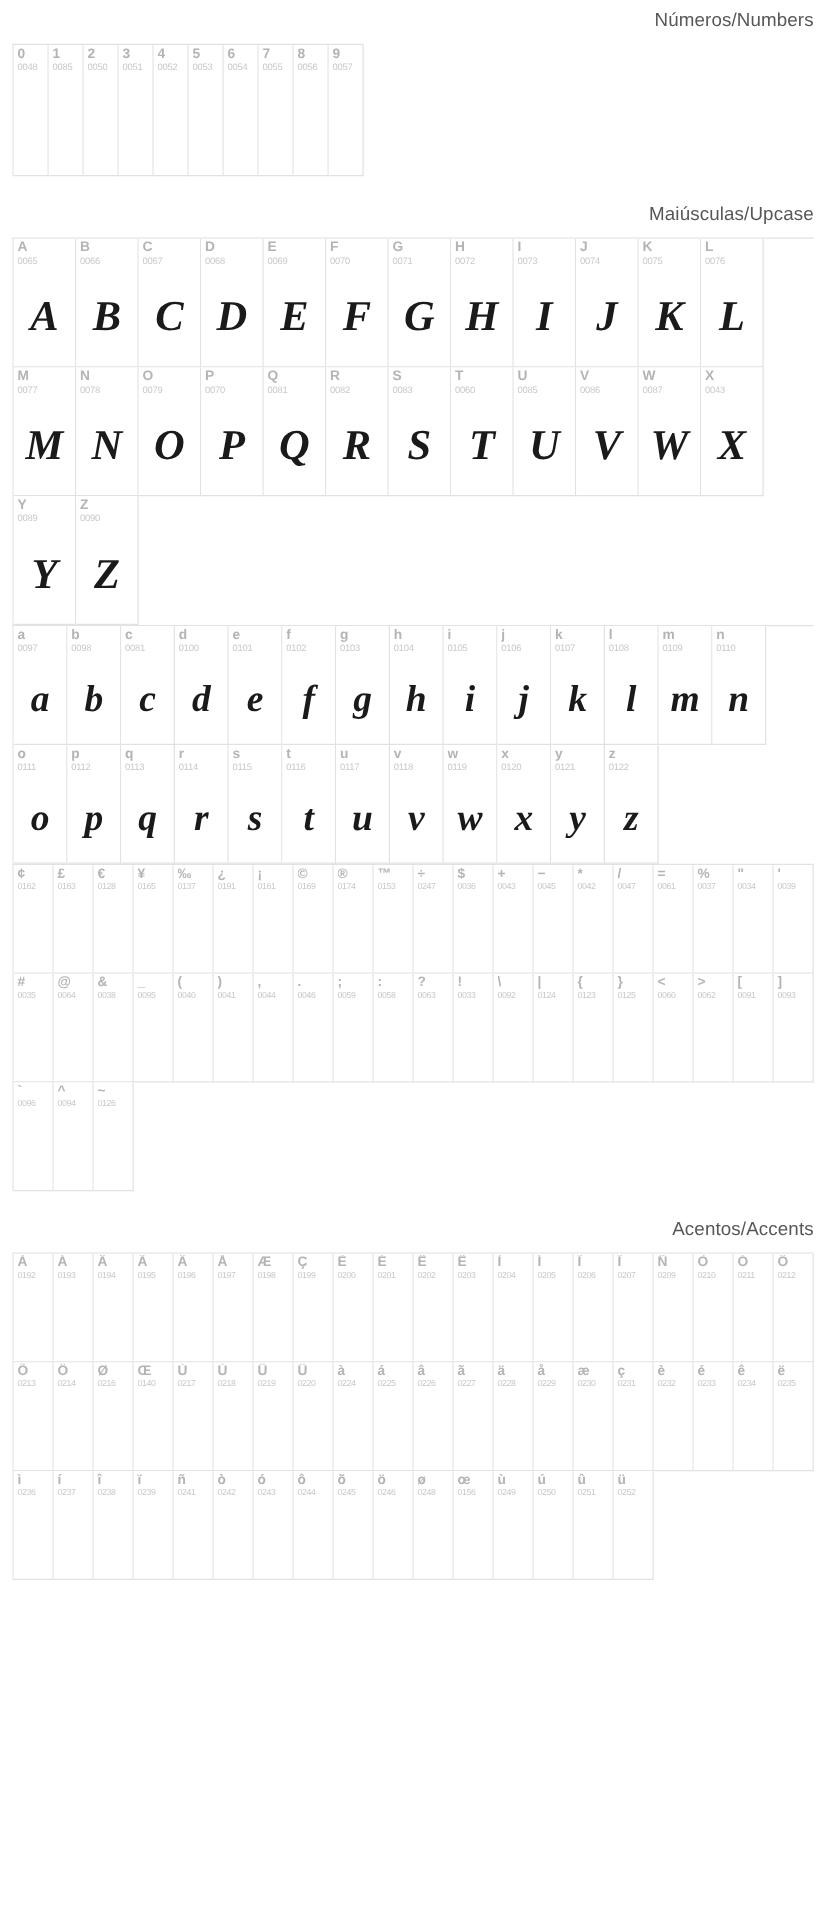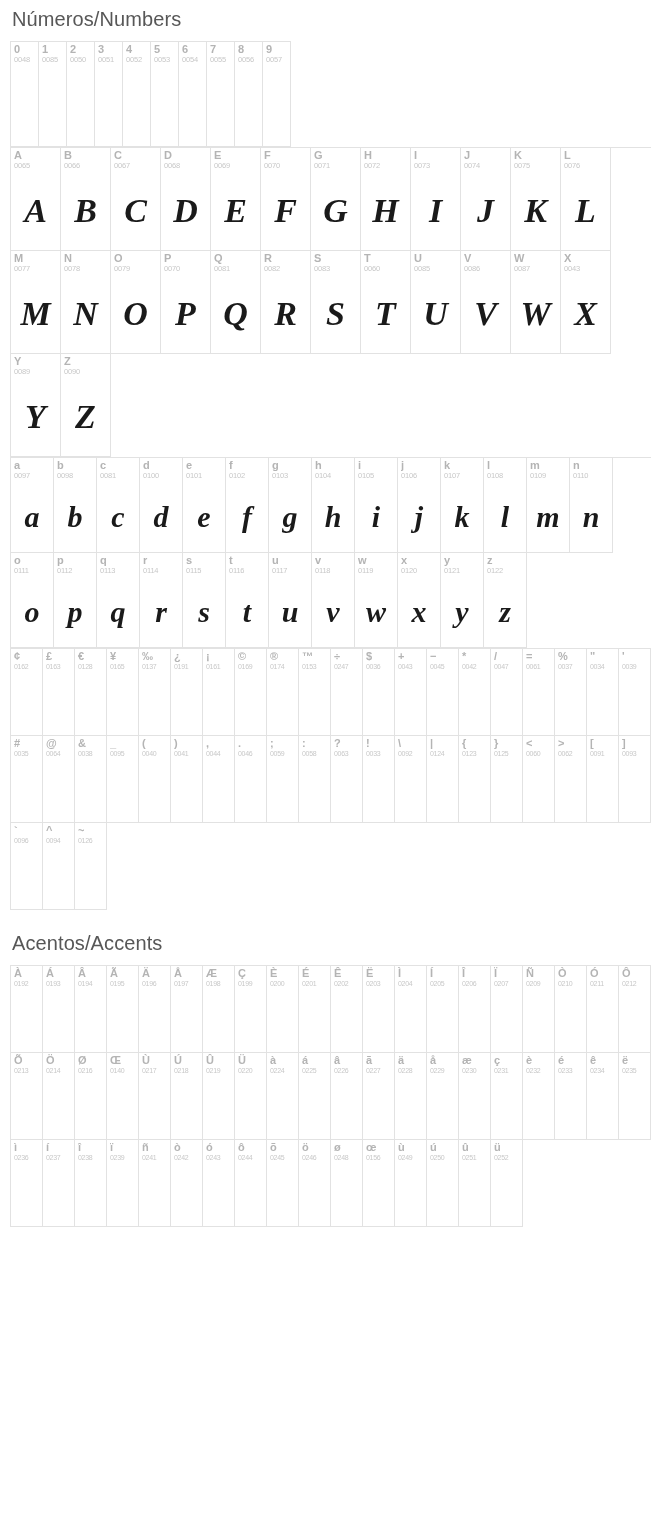--- a/index.html
+++ b/index.html
@@ -11,25 +11,26 @@
   }
   body {
     font-family: "Liberation Sans", sans-serif;
     color: #444;
   }
   .page {
     width: 661px;
     padding: 0 10px 20px 10px;
   }
   .section-title {
-    font-size: 20px;
+    font-size: 15px;
     color: #575757;
     font-weight: 400;
     margin: 22px 0 10px 2px;
     letter-spacing: 0.1px;
+    text-align: right;
   }
   .section:first-child .section-title { margin-top: 8px; }
 
   .grid-block {
     border: 1px solid #e2e2e2;
     border-right: none;
     border-bottom: none;
     display: flex;
     flex-wrap: wrap;
     width: max-content;
@@ -174,20 +175,21 @@
         <div class="cell">
           <div class="hdr">
             <span class="ch">9</span>
             <span class="code">0057</span>
           </div>
           <div class="glyph"></div>
         </div>
       </div>
     </div>
     <div class="section">
+      <div class="section-title">Maiúsculas/Upcase</div>
       <div class="grid-block upcase">
         <div class="cell">
           <div class="hdr">
             <span class="ch">A</span>
             <span class="code">0065</span>
           </div>
           <div class="glyph">A</div>
         </div>
         <div class="cell">
           <div class="hdr">

